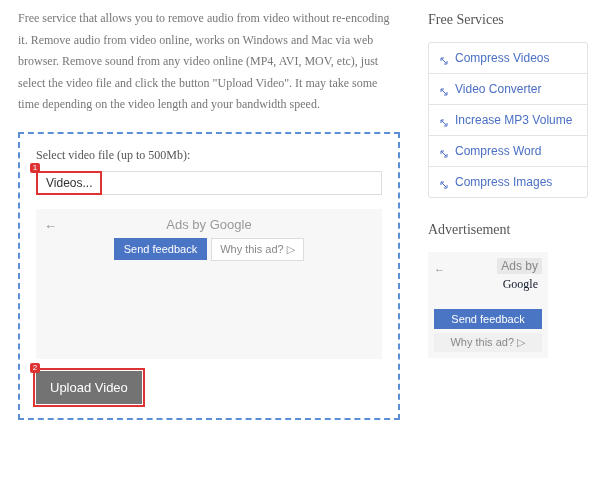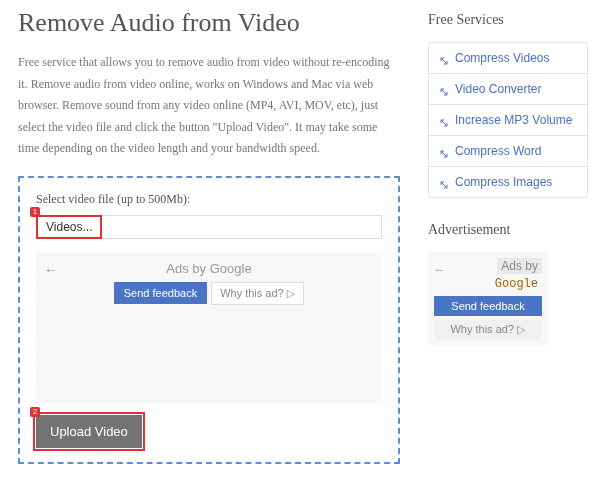--- a/index.html
+++ b/index.html
@@ -27,31 +27,30 @@
   .marker2 { top: -8px; left: -6px; }
   .sidebar h3 { font-weight: 400; font-size: 14px; color: #555; margin-bottom: 14px; }
   .services { border: 1px solid #e3e3e3; border-radius: 3px; margin-bottom: 24px; }
   .service-item { border-bottom: 1px solid #e3e3e3; padding: 8px 10px; font-size: 12px; color: #4a6fc3; font-family: Arial, sans-serif; cursor: pointer; display: flex; align-items: flex-end; gap: 6px; }
   .service-item:last-child { border-bottom: none; }
   .ext-icon { width: 10px; height: 10px; display: inline-block; }
   .ext-icon svg { width: 100%; height: 100%; }
   .ad-sidebar { background: #f7f7f7; padding: 6px; width: 120px; }
   .ad-sidebar .back-arrow2 { font-size: 11px; color: #888; }
   .ad-sidebar-title { text-align: right; font-size: 12px; color: #888; font-family: Arial, sans-serif; background: #e8e8e8; display: inline-block; float: right; padding: 1px 4px; margin-bottom: 2px; }
-  .ad-sidebar-title2 { text-align: right; font-size: 12px; color: #a16207; font-family: Liberation Mono, monospace; clear: both; float: right; padding: 1px 4px; margin-bottom: 4px; }
+  .ad-sidebar-title2 { text-align: right; font-size: 12px; color: #0f172a; font-family: Liberation Serif, serif; clear: both; float: right; padding: 1px 4px; margin-bottom: 16px; }
   .ad-sb-feedback { clear: both; background: #4a75c5; color: #fff; font-size: 11px; font-family: Arial, sans-serif; padding: 4px 6px; margin-bottom: 4px; text-align: center; cursor: pointer; }
   .ad-sb-why { background: #f0f0f0; color: #888; font-size: 11px; font-family: Arial, sans-serif; padding: 3px 4px; text-align: center; cursor: pointer; }
   .clear { clear: both; }
 </style>
 </head>
 <body>
 
 <div class="container">
   <div class="main">
-    <h1>Remove Audio from Video</h1>
     <p class="intro">Free service that allows you to remove audio from video without re-encoding it. Remove audio from video online, works on Windows and Mac via web browser. Remove sound from any video online (MP4, AVI, MOV, etc), just select the video file and click the button "Upload Video". It may take some time depending on the video length and your bandwidth speed.</p>
 
     <div class="upload-box">
       <div class="label">Select video file (up to 500Mb):</div>
       <div class="file-row">
         <span class="marker marker1">1</span>
         <button class="browse-btn">Videos...</button>
         <div class="file-track"></div>
       </div>
 

